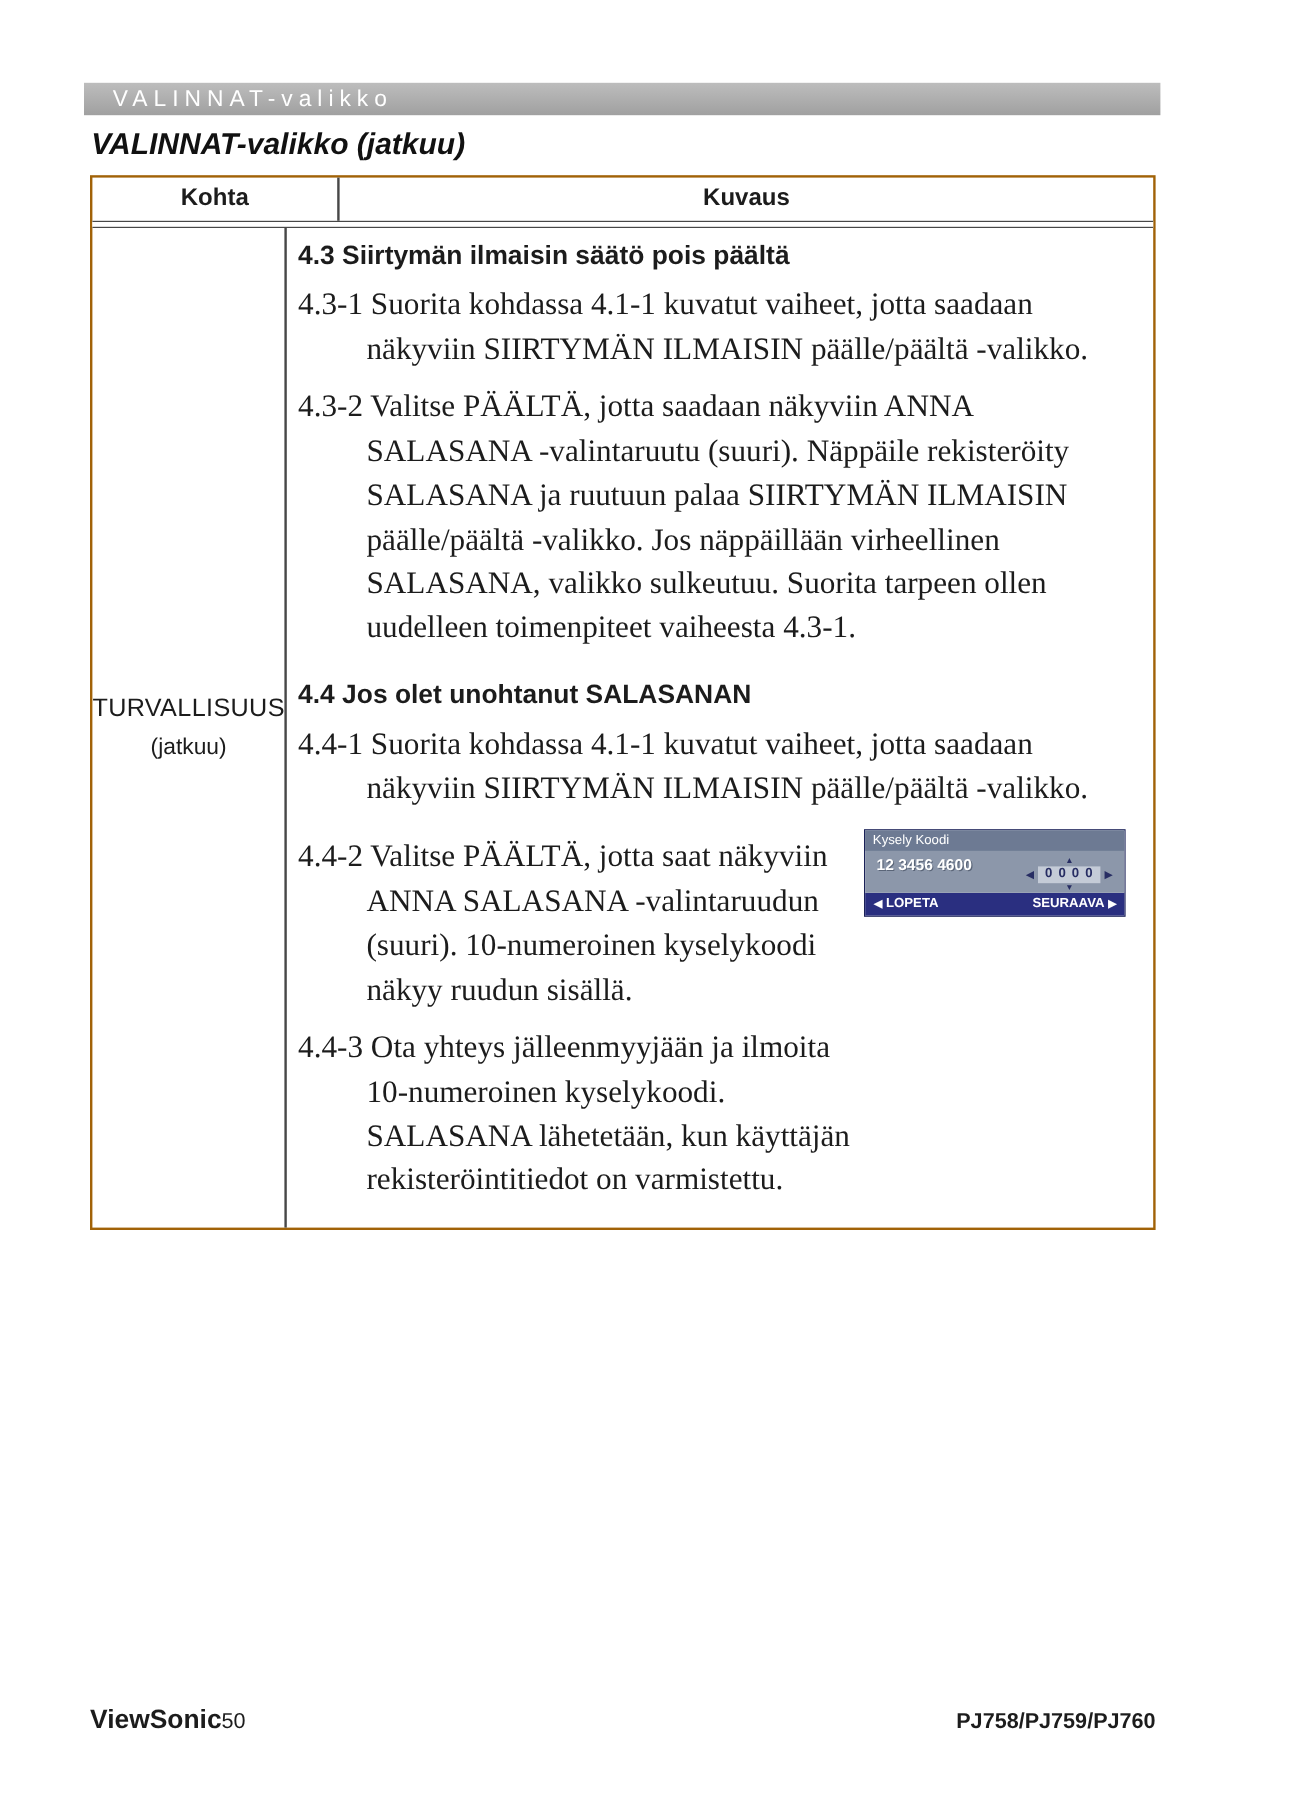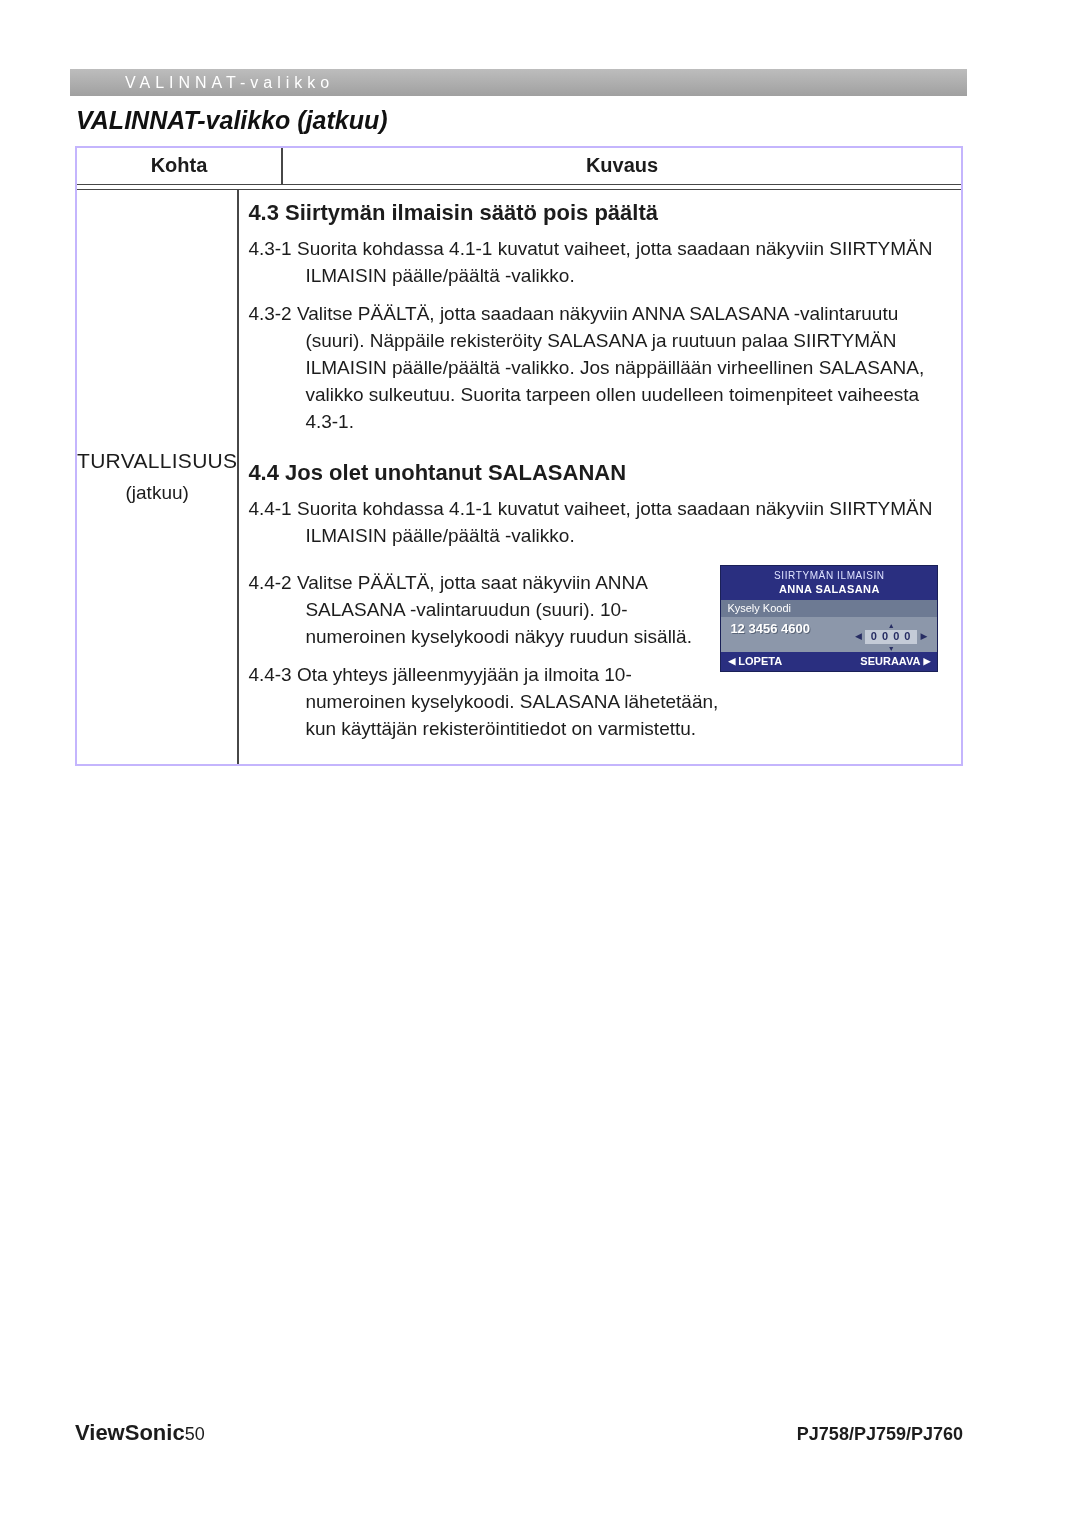--- a/index.html
+++ b/index.html
@@ -5,49 +5,49 @@
   html,body{margin:0;padding:0;background:#ffffff;}
   body{font-family:"Liberation Sans",sans-serif;color:#1c1c1c;}
   .page{position:relative;width:1080px;height:1514px;margin:0 auto;background:#ffffff;overflow:hidden;}
 
   
   .header-bar{
     position:absolute;left:70px;top:69px;width:897px;height:27px;
     background:linear-gradient(#bdbdbd,#a0a0a0);
     display:flex;align-items:center;padding-left:24px;box-sizing:border-box;
   }
-  .header-bar span{color:#ffffff;font-size:16px;letter-spacing:5px;font-weight:500;margin-left:31px;}
+  .header-bar span{color:#ffffff;font-size:19px;letter-spacing:5px;font-weight:500;}
 
   
   .page-title{
     position:absolute;left:76px;top:106px;margin:0;
     font-size:25px;font-weight:bold;font-style:italic;color:#111;
   }
 
   
   .doc-table{
     position:absolute;left:75px;top:146px;width:888px;box-sizing:border-box;
-    border:2px solid #c4b5fd;background:#fff;
+    border:2px solid #a16207;background:#fff;
   }
   .table-head{display:flex;font-weight:bold;font-size:20px;}
   .table-head .h-item{width:206px;border-right:2px solid #474747;text-align:center;padding:6px 0 7px;box-sizing:border-box;}
   .table-head .h-desc{flex:1;text-align:center;padding:6px 0 7px;}
   .double-rule{height:4px;border-top:1px solid #474747;border-bottom:1px solid #474747;background:#fff;}
   .table-body{display:flex;min-height:538px;}
   .item-cell{
     width:206px;border-right:2px solid #474747;box-sizing:border-box;
     display:flex;flex-direction:column;justify-content:center;align-items:center;text-align:center;
   }
   .item-name{font-weight:normal;font-size:21px;letter-spacing:.3px;}
   .item-suffix{font-size:19px;margin-top:9px;}
   .desc-cell{flex:1;padding:8px 36px 10px 9px;box-sizing:border-box;}
 
   .section-heading{font-size:22px;font-weight:bold;margin:2px 0 10px;}
   .section + .section .section-heading{margin-top:24px;}
-  .step{font-size:19px;line-height:1.42;margin:9px 0 11px;padding-left:57px;text-indent:-57px;}
+  .step{font-size:26px;line-height:1.42;margin:9px 0 11px;padding-left:57px;text-indent:-57px;font-family:Liberation Serif, serif;}
 
   .fig-row{display:flex;align-items:flex-start;}
   .fig-col{width:472px;}
 
   
   .osd{
     width:218px;margin-left:auto;margin-top:4px;
     border:1px solid #1a2057;box-sizing:border-box;
     font-family:"Liberation Sans",sans-serif;
   }
@@ -123,24 +123,20 @@
                 <span>4.4-2</span>
                 <span>Valitse PÄÄLTÄ, jotta saat näkyviin ANNA SALASANA -valintaruudun (suuri). 10-numeroinen kyselykoodi näkyy ruudun sisällä.</span>
               </div>
               <div class="step">
                 <span>4.4-3</span>
                 <span>Ota yhteys jälleenmyyjään ja ilmoita 10-numeroinen kyselykoodi. SALASANA lähetetään, kun käyttäjän rekisteröintitiedot on varmistettu.</span>
               </div>
             </div>
 
             <div class="osd">
-              <div class="osd-header">
-                <div class="osd-title1">SIIRTYMÄN ILMAISIN</div>
-                <div class="osd-title2">ANNA SALASANA</div>
-              </div>
               <div class="osd-body">
                 <div class="osd-label">Kysely Koodi</div>
                 <div class="osd-code">12 3456 4600</div>
                 <div class="osd-input-cluster">
                   <span class="tri-v">▲</span>
                   <div class="osd-input-row">
                     <span class="tri">◀</span>
                     <span class="osd-input-box">0 0 0 0</span>
                     <span class="tri">▶</span>
                   </div>

